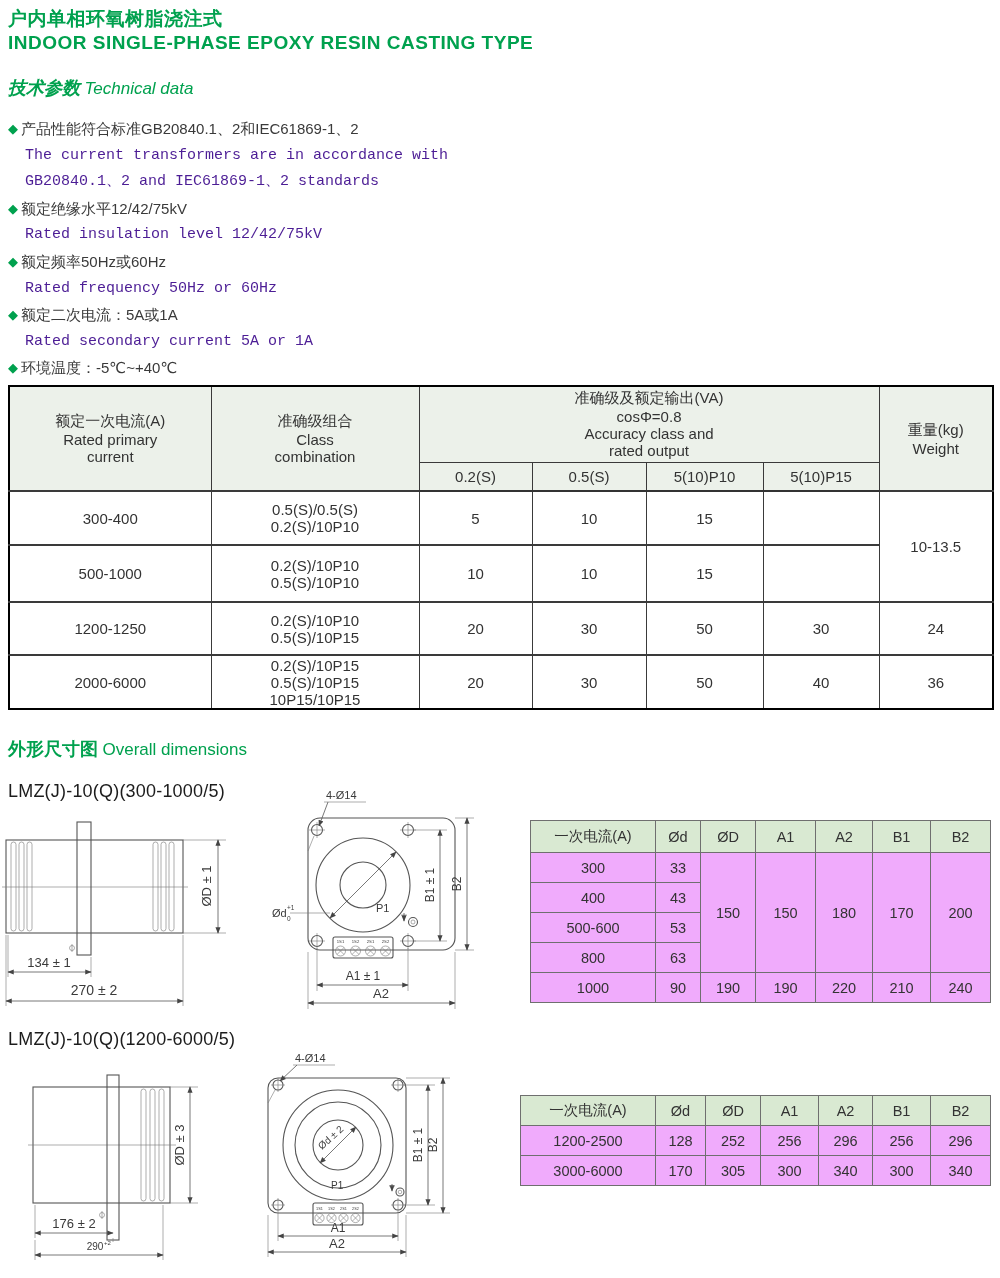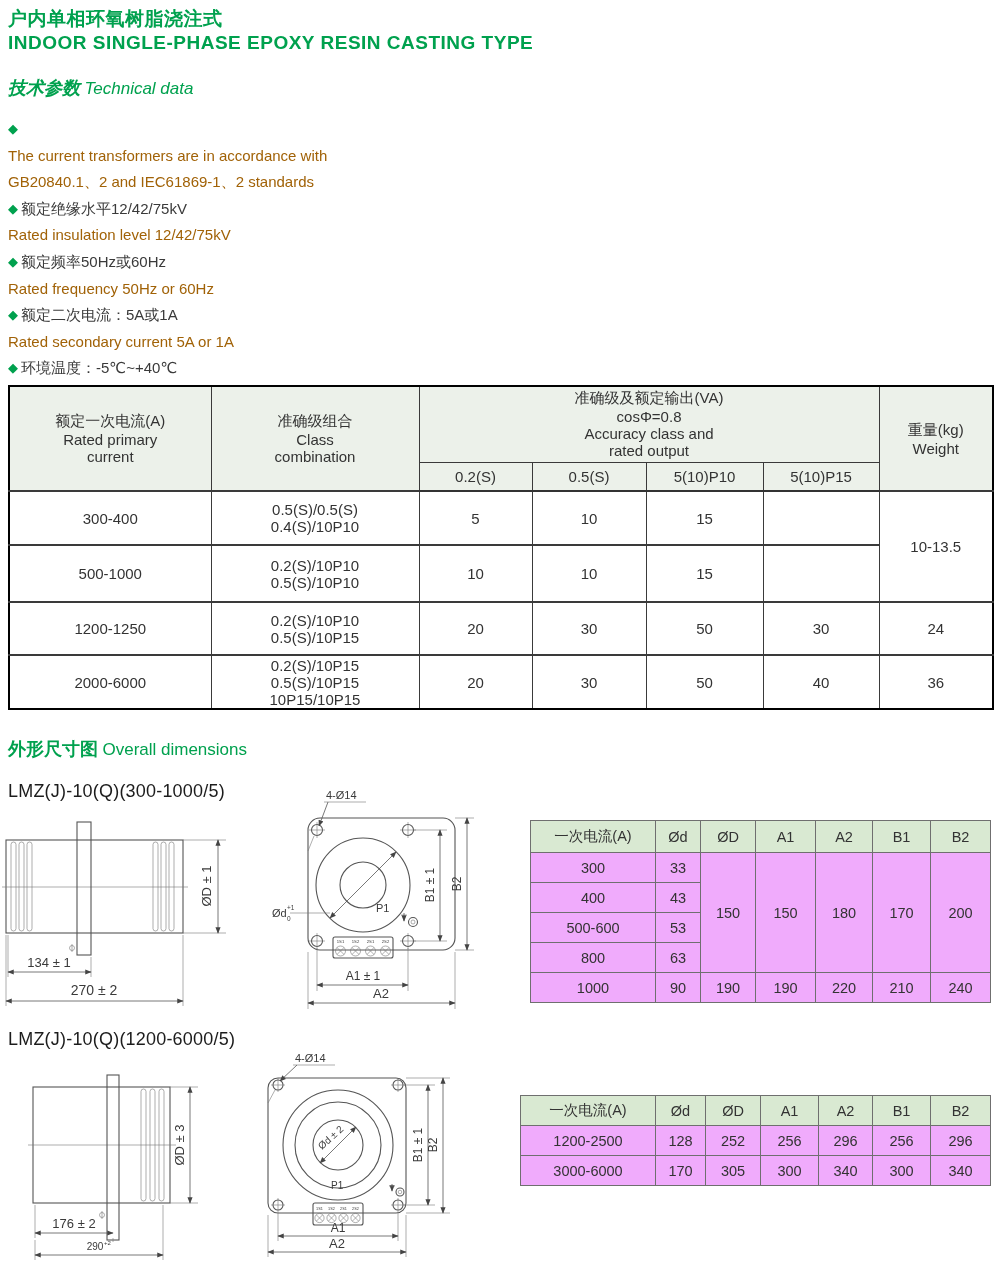--- a/index.html
+++ b/index.html
@@ -7,21 +7,21 @@
         font-family:"Liberation Sans","DejaVu Sans",sans-serif;color:#3c3c3c;}
   .abs{position:absolute;}
   .green{color:#00A14E;}
   .title{font-size:19px;font-weight:bold;letter-spacing:.5px;}
   .sec-zh{font-size:18px;font-weight:bold;}
   .sec-en{font-size:17px;font-weight:normal;}
   
   .bullets{left:8px;top:116px;width:560px;font-size:15px;line-height:26.6px;}
   .bullet-zh{display:flex;color:#3a3a3a;}
   .diamond{color:#00A14E;margin-right:3px;font-size:13px;line-height:26.6px;}
-  .bullet-en{color:#a16207;white-space:pre-line;}
+  .bullet-en{margin-left:17px;color:#4c1d95;white-space:pre-line;font-family:Liberation Mono, monospace;}
   
   table{border-collapse:collapse;}
   .main-tbl{left:8px;top:385px;width:984px;table-layout:fixed;}
   .main-tbl th,.main-tbl td{border:1px solid #3a3a3a;text-align:center;vertical-align:middle;
        font-size:15px;font-weight:normal;color:#333;padding:0 12px;}
   .main-tbl{border:2px solid #000;}
   .main-tbl thead th{background:#ecf1ea;}
   .main-tbl thead tr:last-child th{border-bottom:2px solid #333;}
   .main-tbl tbody td{border-top-width:2px;background:#fff;}
   .pre{white-space:pre-line;}
@@ -49,20 +49,21 @@
 
   <div class="abs" style="left:8px;top:76px;font-style:italic;">
     <span class="sec-zh green">技术参数</span>
     <span class="sec-en green">Technical data</span>
   </div>
 
   <div class="abs bullets">
     <div>
       <div class="bullet-zh">
           <span class="diamond">◆</span>
+          <span>产品性能符合标准GB20840.1、2和IEC61869-1、2</span>
         </div>
       <div class="bullet-en">The current transformers are in accordance with
 GB20840.1、2 and IEC61869-1、2 standards</div>
     </div>
     <div>
       <div class="bullet-zh">
           <span class="diamond">◆</span>
           <span>额定绝缘水平12/42/75kV</span>
         </div>
       <div class="bullet-en">Rated insulation level 12/42/75kV</div>
@@ -119,21 +120,21 @@
         <th>0.2(S)</th>
         <th>0.5(S)</th>
         <th>5(10)P10</th>
         <th>5(10)P15</th>
       </tr>
     </thead>
     <tbody>
       <tr style="height:54px">
         <td>300-400</td>
         <td class="pre">0.5(S)/0.5(S)
-0.4(S)/10P10</td>
+0.2(S)/10P10</td>
         <td>5</td>
         <td>10</td>
         <td>15</td>
         <td></td>
         <td rowspan="2">10-13.5</td>
       </tr>
       <tr style="height:57px">
         <td>500-1000</td>
         <td class="pre">0.2(S)/10P10
 0.5(S)/10P10</td>

